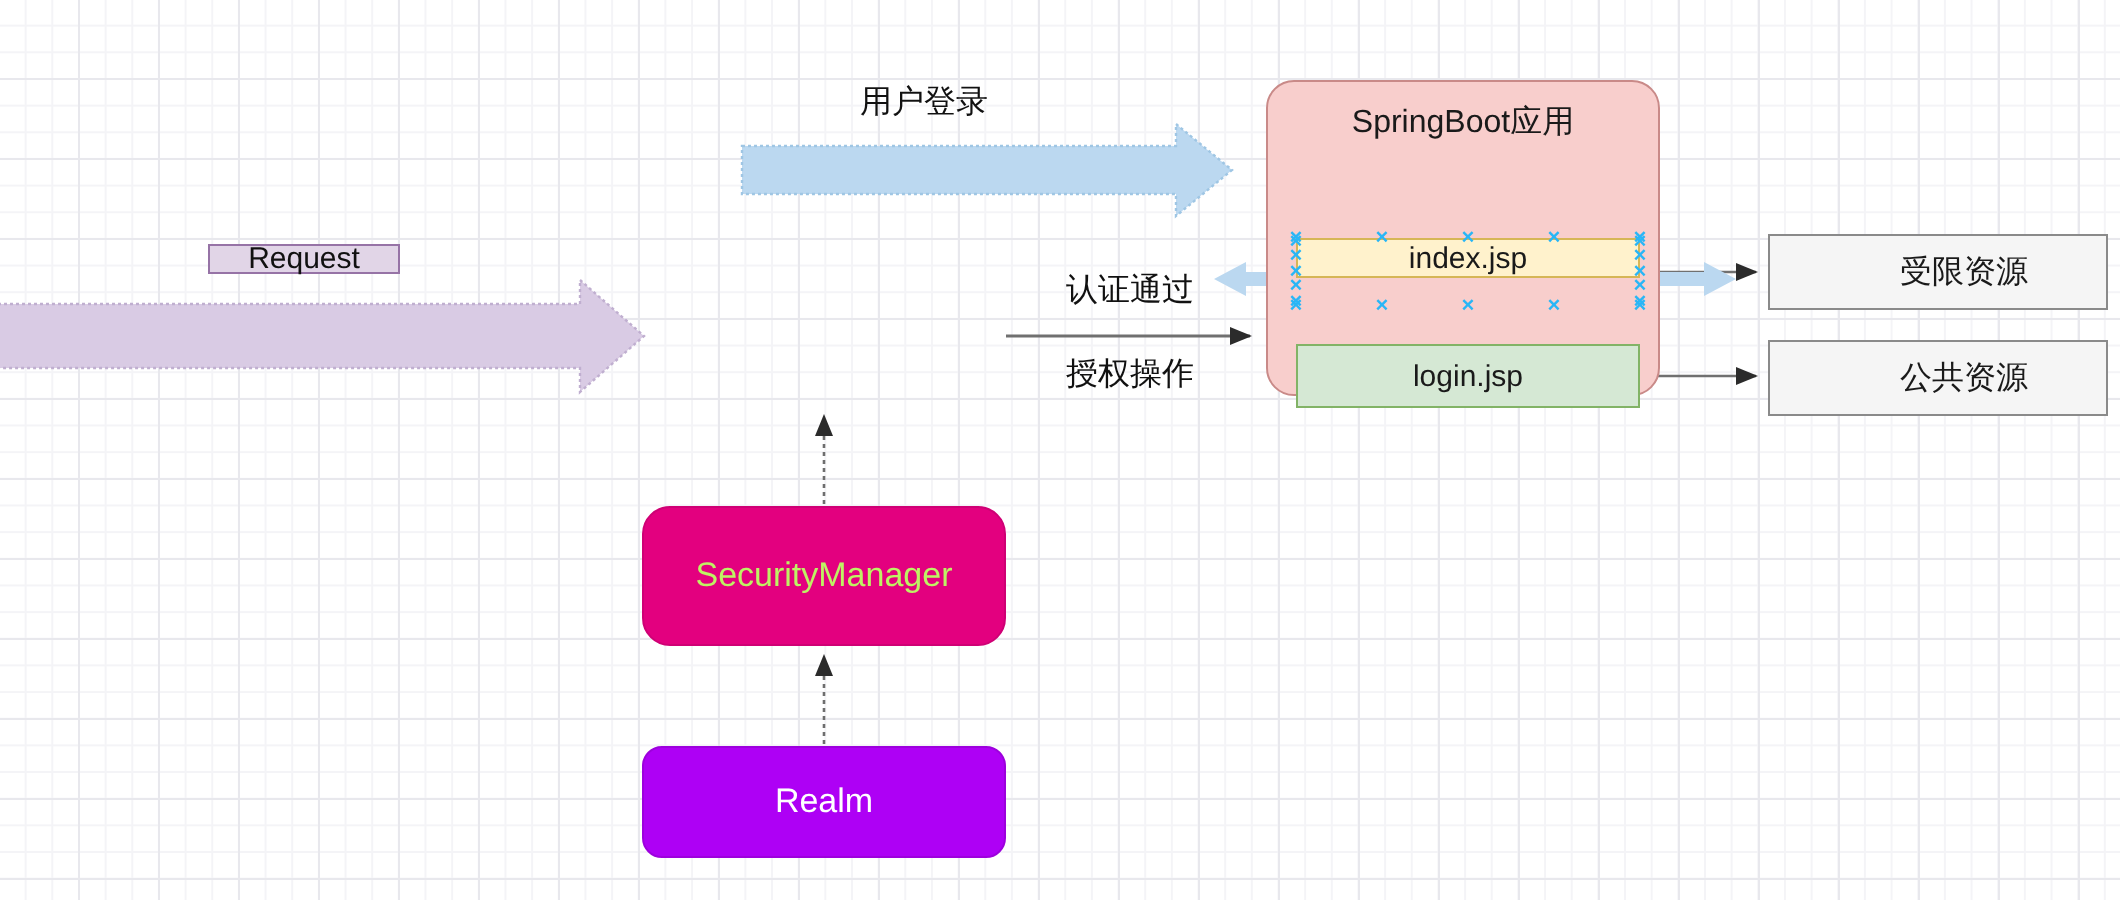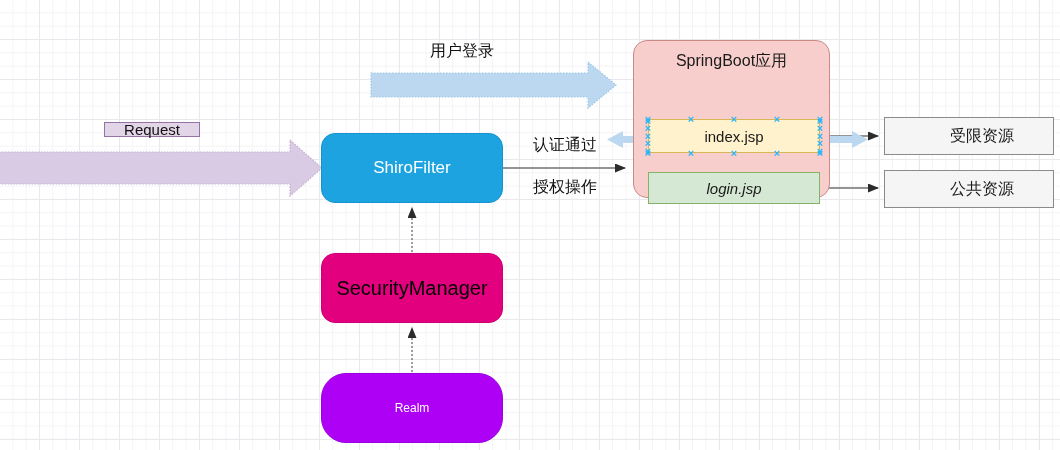--- a/index.html
+++ b/index.html
@@ -38,63 +38,62 @@
     border: 1px solid #1793cf;
     border-radius: 14px;
     color: #ffffff;
     font-size: 17px;
   }
   .security-manager {
     left: 321px; top: 253px; width: 182px; height: 70px;
     background: #E3007F;
     border: 1px solid #cf0075;
     border-radius: 14px;
-    color: #000000;
-    font-size: 20px;
+    color: #bef264;
+    font-size: 17px;
   }
   .realm {
-    left: 321px; top: 373px; width: 182px; height: 70px;
+    left: 321px; top: 373px; width: 182px; height: 56px;
     background: #AE00F5;
     border: 1px solid #9d00dd;
-    border-radius: 25px;
+    border-radius: 10px;
     color: #ffffff;
-    font-size: 12px;
+    font-size: 17px;
   }
 
   
   .springboot-container {
     left: 633px; top: 40px; width: 197px; height: 158px;
     background: #F8CECC;
     border: 1px solid #C98A88;
     border-radius: 14px;
     display: block;
   }
   .springboot-title {
     position: absolute;
     left: 0; top: 10px; width: 100%;
     text-align: center;
     font-size: 16px;
     color: #1a1a1a;
   }
 
   
   .index-jsp {
-    left: 648px; top: 119px; width: 172px; height: 34px;
+    left: 648px; top: 119px; width: 172px; height: 20px;
     background: #FFF2CC;
     border: 1px solid #D6B656;
     color: #1a1a1a;
     font-size: 15px;
   }
   .login-jsp {
     left: 648px; top: 172px; width: 172px; height: 32px;
     background: #D5E8D4;
     border: 1px solid #82B366;
     color: #1a1a1a;
     font-size: 15px;
-    font-style: italic;
   }
 
   
   .resource-box {
     left: 884px; width: 170px; height: 38px;
     background: #F5F5F5;
     border: 1px solid #8a8a8a;
     color: #1a1a1a;
     font-size: 16px;
     padding-left: 26px;
@@ -199,21 +198,20 @@
 
     <g>
       <path d="M729,155 L729,166 L722,166 L734,180 L746,166 L739,166 L739,155 Z" fill="#BCD9EF"></path>
     </g>
   </svg>
 
   <div class="node springboot-container">
     <div class="springboot-title">SpringBoot应用</div>
   </div>
 
-  <div class="node shiro-filter">ShiroFilter</div>
 
   <div class="node security-manager">SecurityManager</div>
 
   <div class="node realm">Realm</div>
 
   <div class="node index-jsp">index.jsp</div>
 
   <div class="node login-jsp">login.jsp</div>
 
   <div class="node resource-box restricted-resource">受限资源</div>

